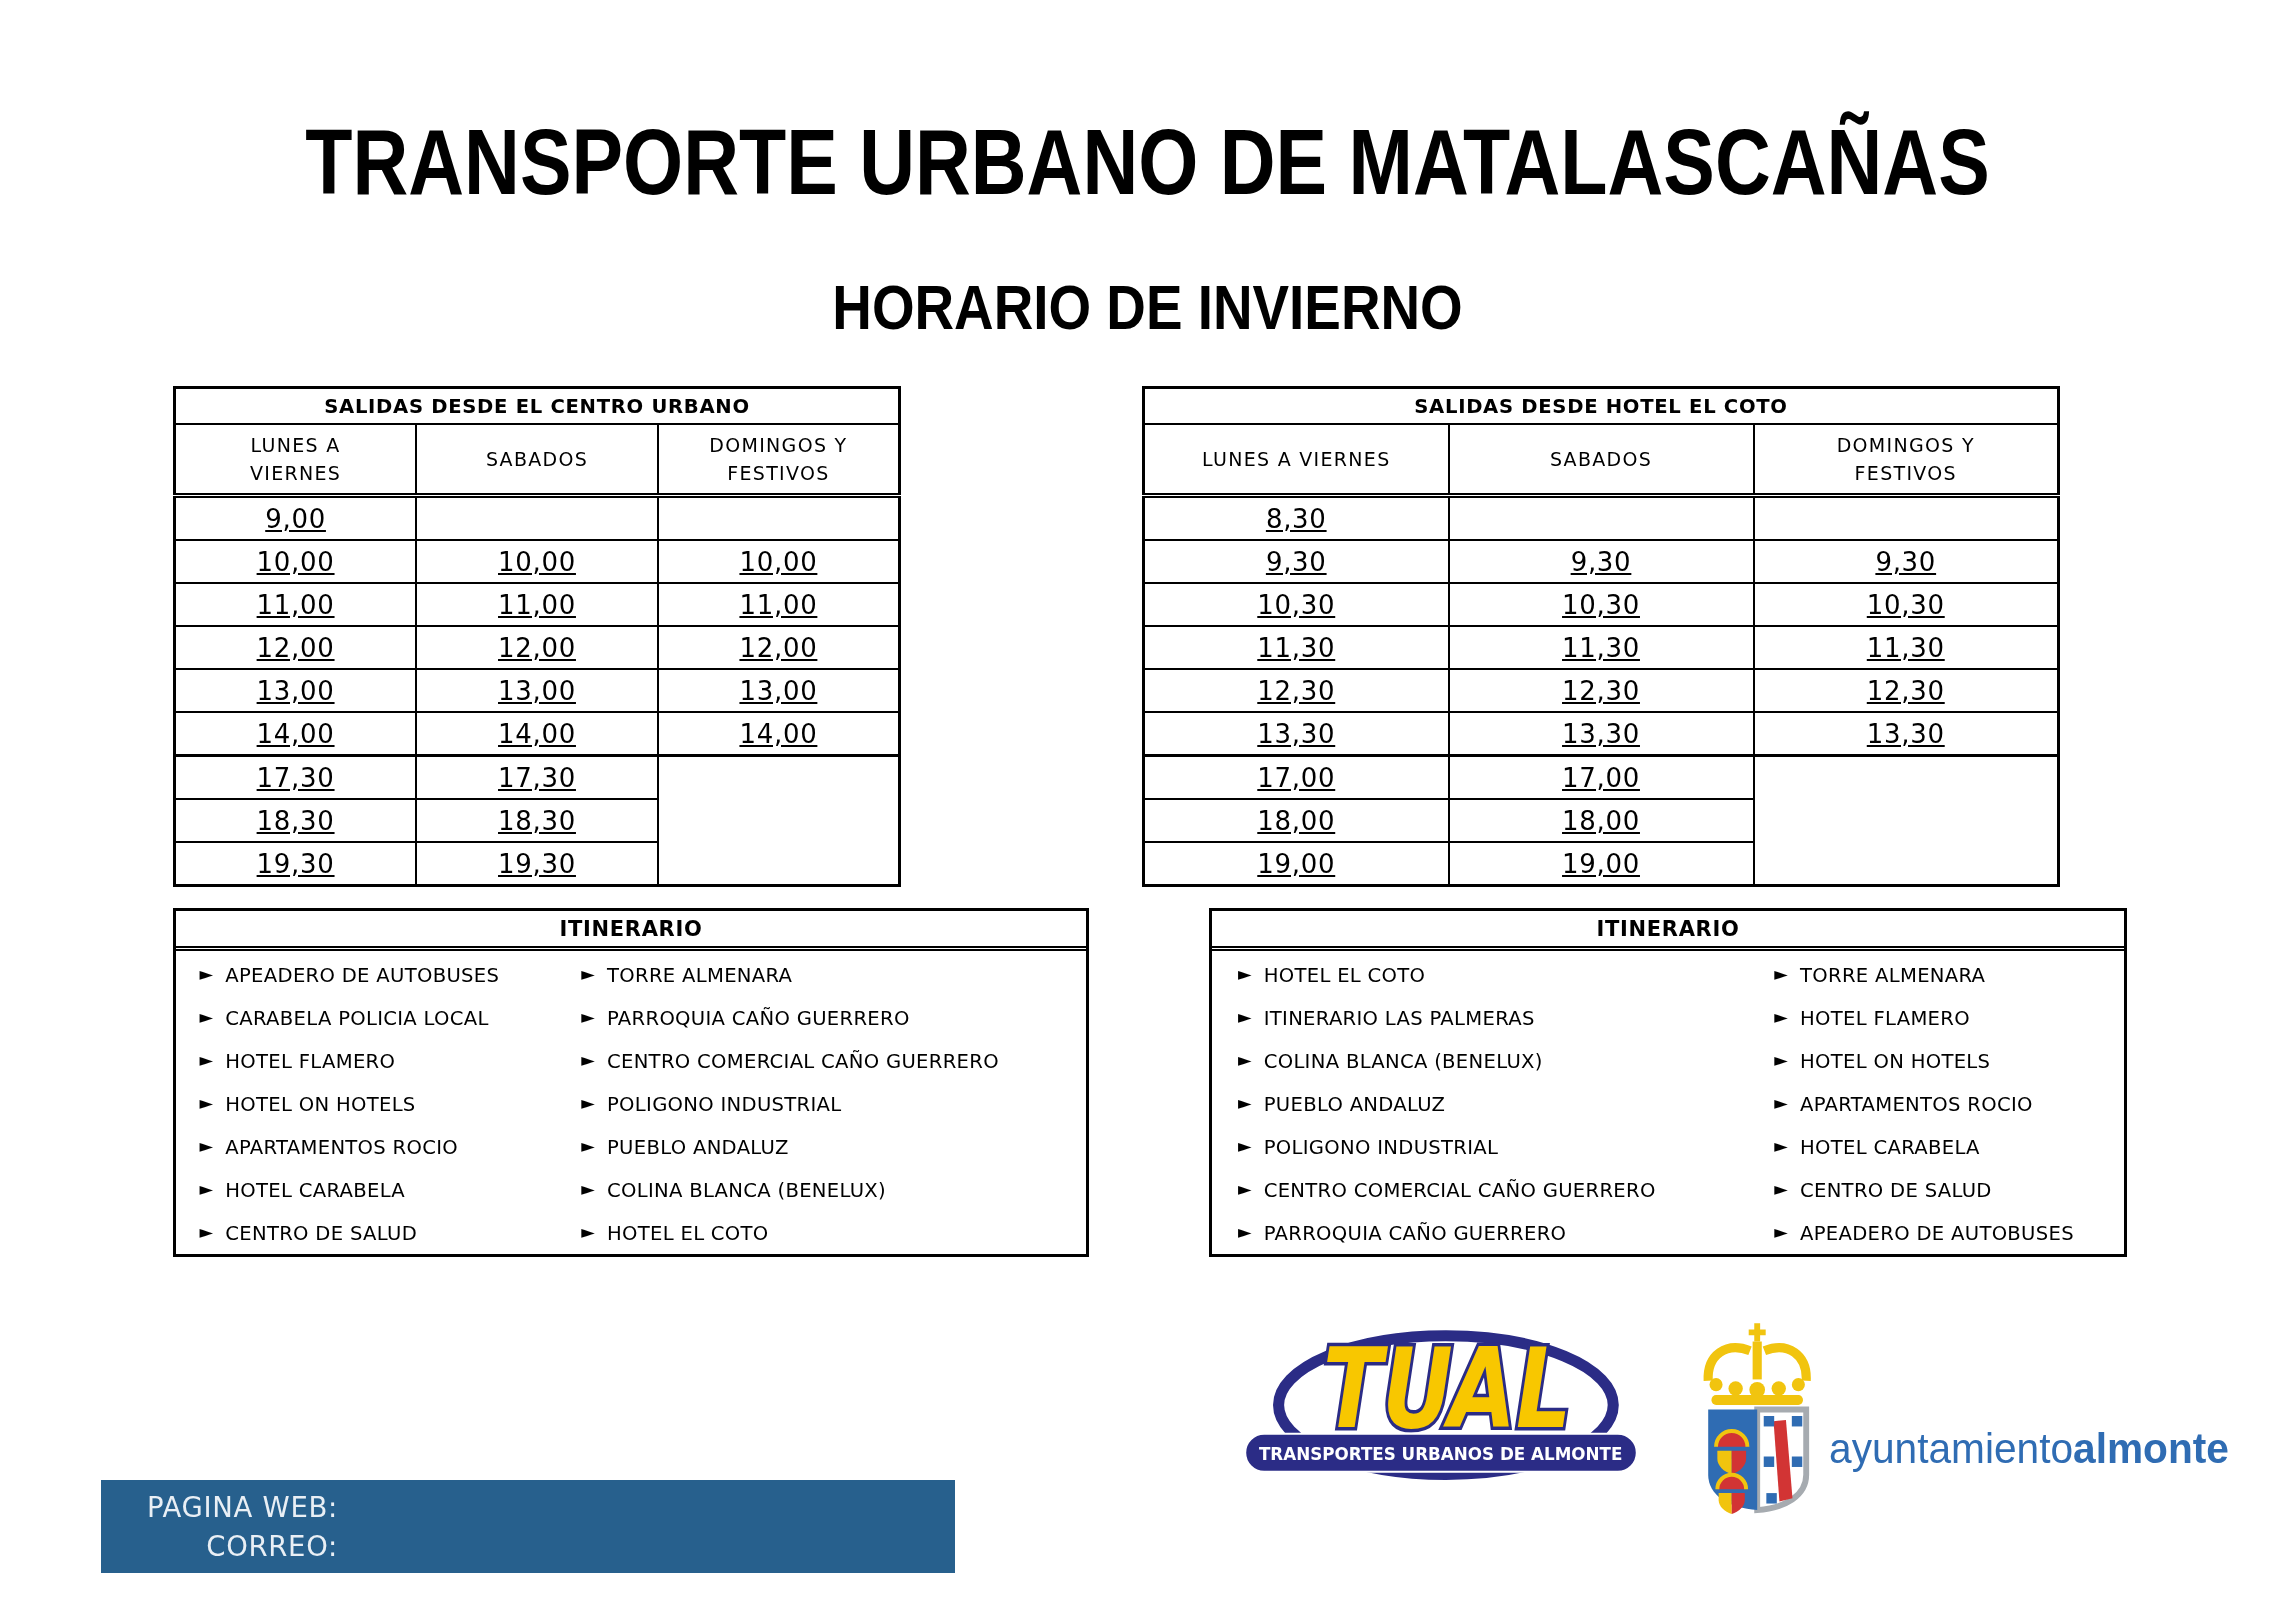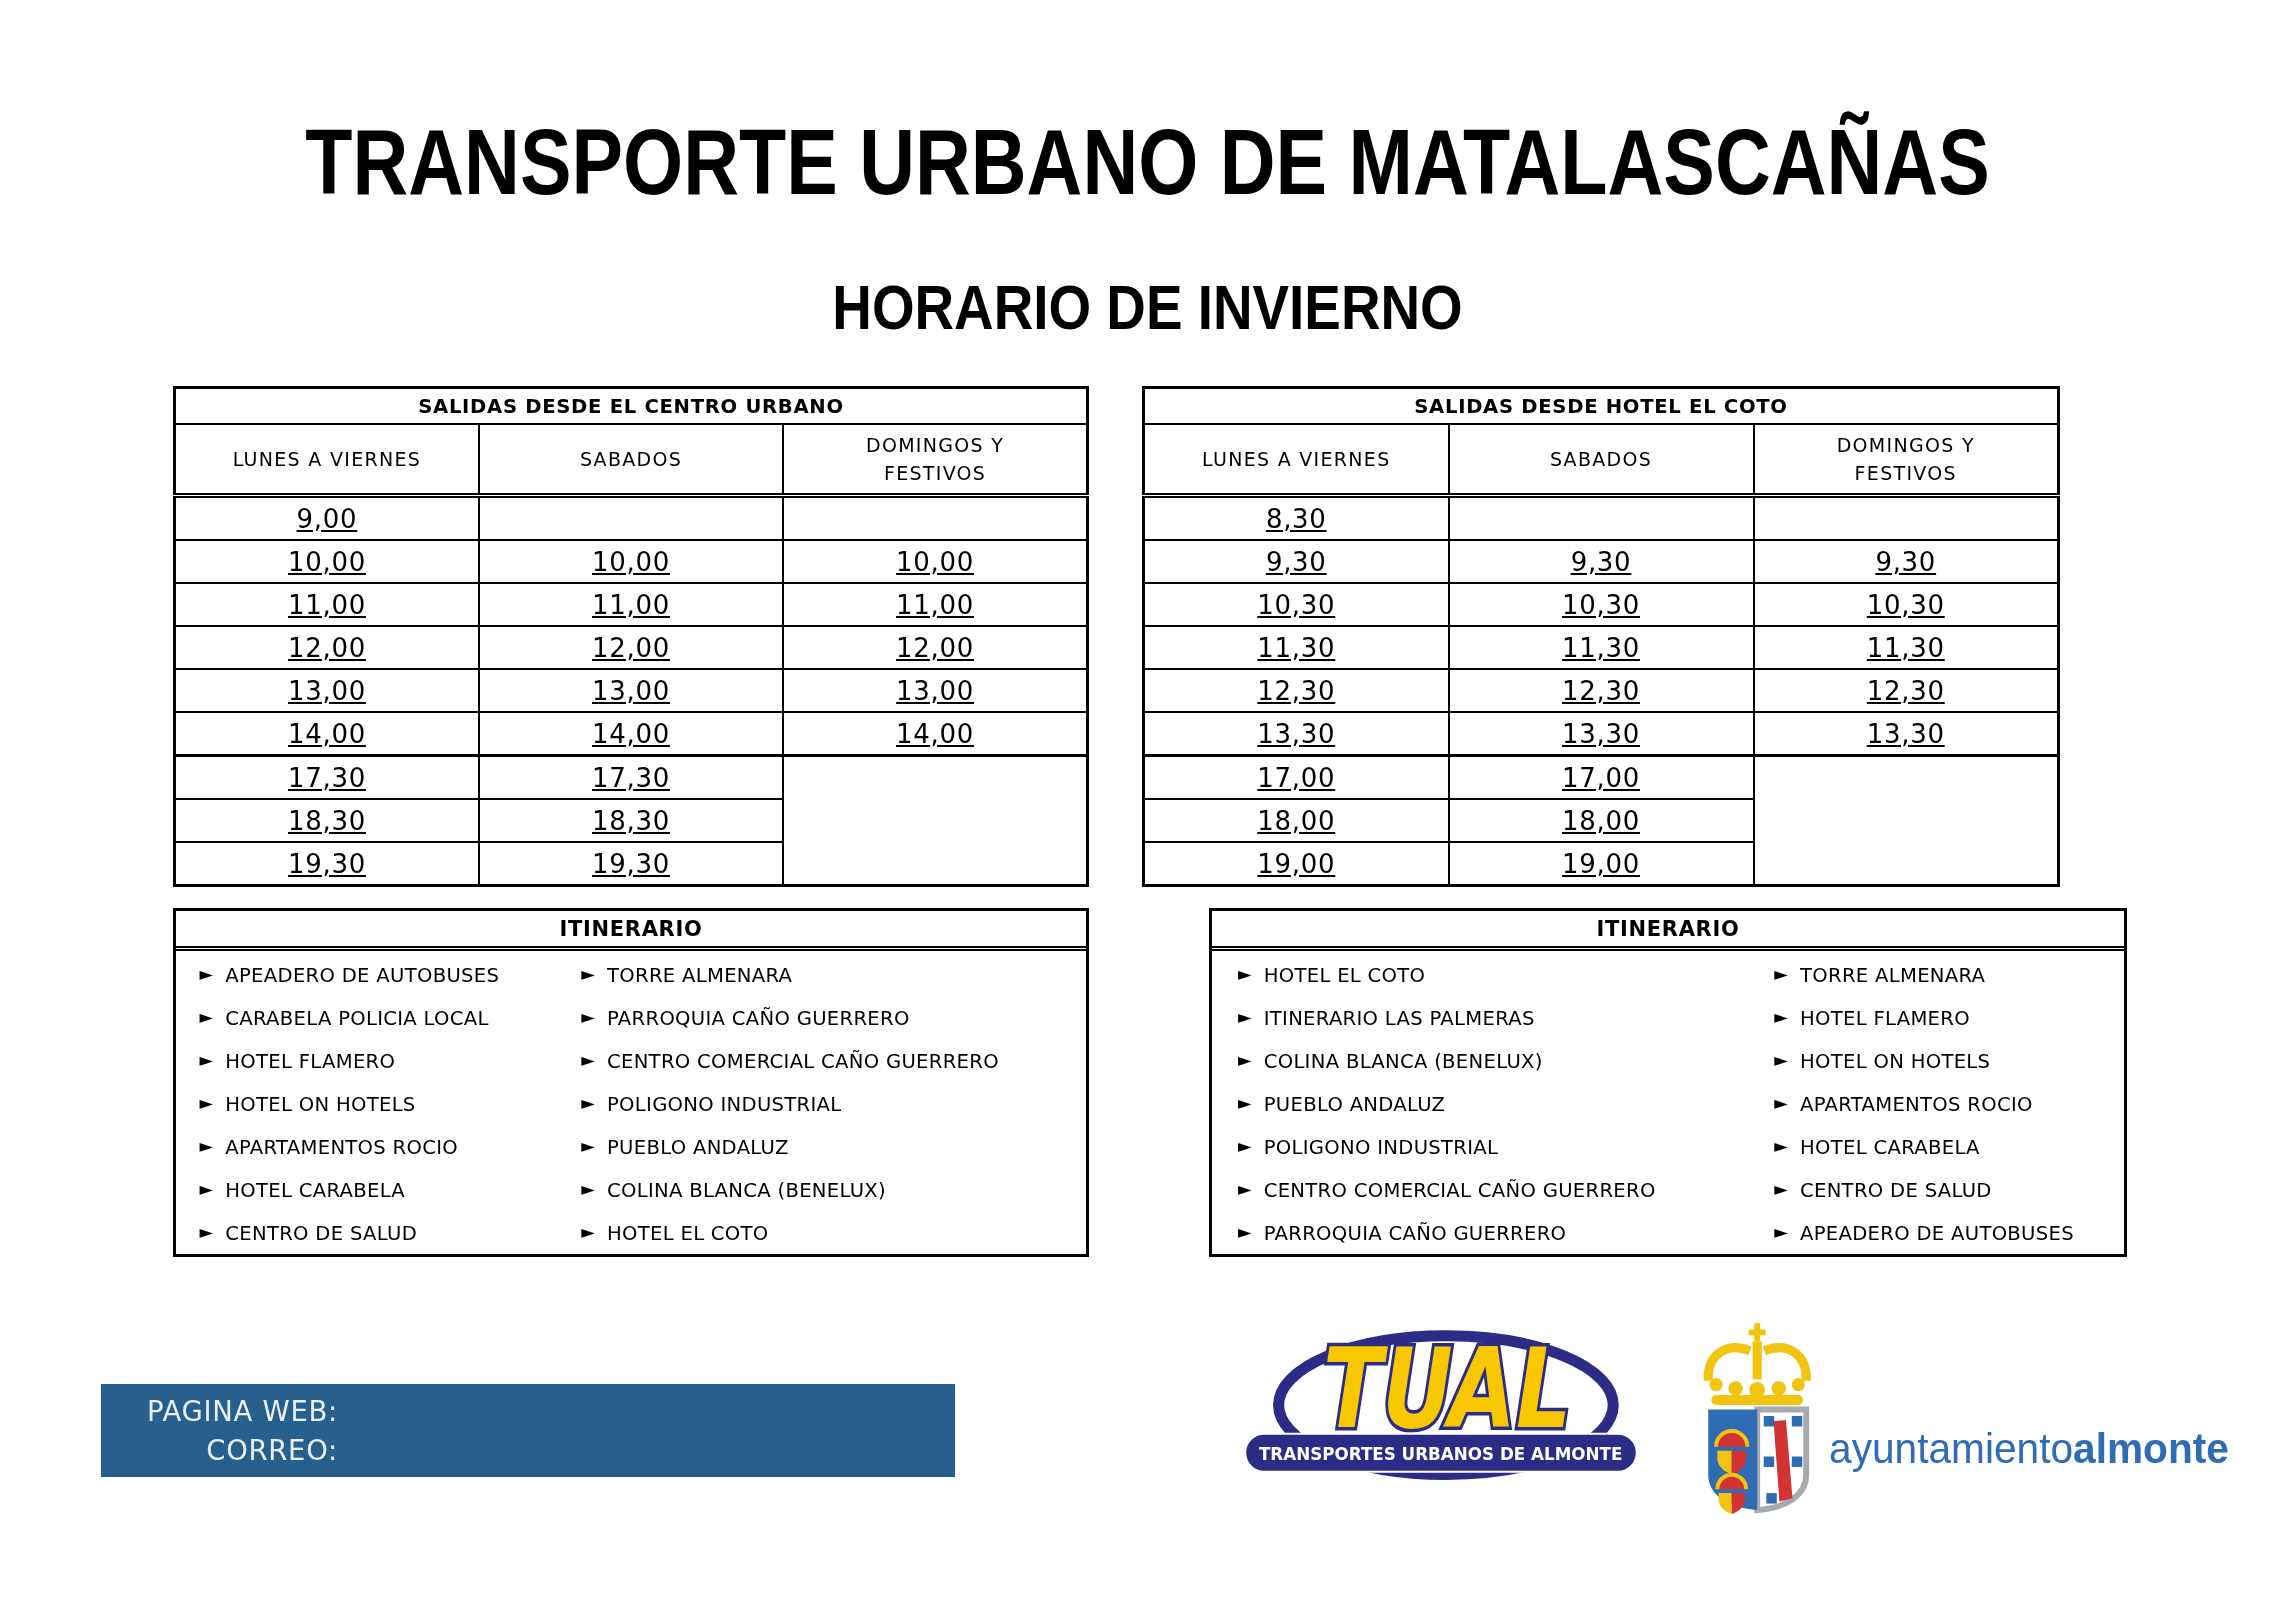--- a/index.html
+++ b/index.html
@@ -33,21 +33,21 @@
   table.sched tr.t-title th {
     height:34px; font-size:19.6px; font-weight:700; letter-spacing:0.7px;
     border-bottom:2.6px solid #000;
   }
   table.sched tr.t-days th {
     height:68px; font-size:19px; font-weight:400; letter-spacing:1.3px;
     line-height:1.5; border-bottom:5.2px double #000; padding:0 36px;
   }
   table.sched td { height:41px; font-size:26px; letter-spacing:0.7px;text-decoration:underline; }
   table.sched tr.group-start td { border-top:3.9px solid #000; }
-  #sched-centro { left:173px; width:916px; }
+  #sched-centro { left:173px; width:728px; }
   #sched-coto   { left:1142px; width:918px; }
 
   
   .itin {
     position:absolute; top:908px; border:3.3px solid #000; background:#fff;
     box-sizing:border-box; height:349px; overflow:hidden;
   }
   #itin-centro { left:173px; width:916px; }
   #itin-coto   { left:1209px; width:918px; }
   .itin-title {
@@ -60,21 +60,21 @@
   #itin-coto   .itin-body { grid-template-columns:561px 1fr; }
   .itin ul { list-style:none; margin:0; padding:0; }
   .itin ul.col-a { padding-left:23.6px; }
   .itin ul.col-b { padding-left:1.3px; }
   #itin-coto ul.col-a { padding-left:26px; }
   .itin li { height:43px; display:flex; align-items:center; font-size:19.6px; letter-spacing:0.3px; white-space:nowrap; }
   .itin li .arrow { font-size:17.7px; margin-right:11.8px; line-height:1; }
 
   
   .contact {
-    position:absolute; left:101px; top:1384px; width:854px; height:93px;
+    position:absolute; left:101px; top:1480px; width:854px; height:93px;
     background:var(--contact-bg,#27608D); color:#fff;
     display:flex; flex-direction:column; justify-content:center; gap:7.9px;
     box-sizing:border-box; padding-right:13px;
   }
   .contact-line { display:flex; align-items:baseline; }
   .c-label { width:237px; flex:0 0 237px; text-align:right; margin-right:19.6px;
     font-size:27.5px; color:#E9EFF5; letter-spacing:0.7px; }
   .c-value { font-size:29px; color:#ffffff; letter-spacing:0.3px; }
 
   

